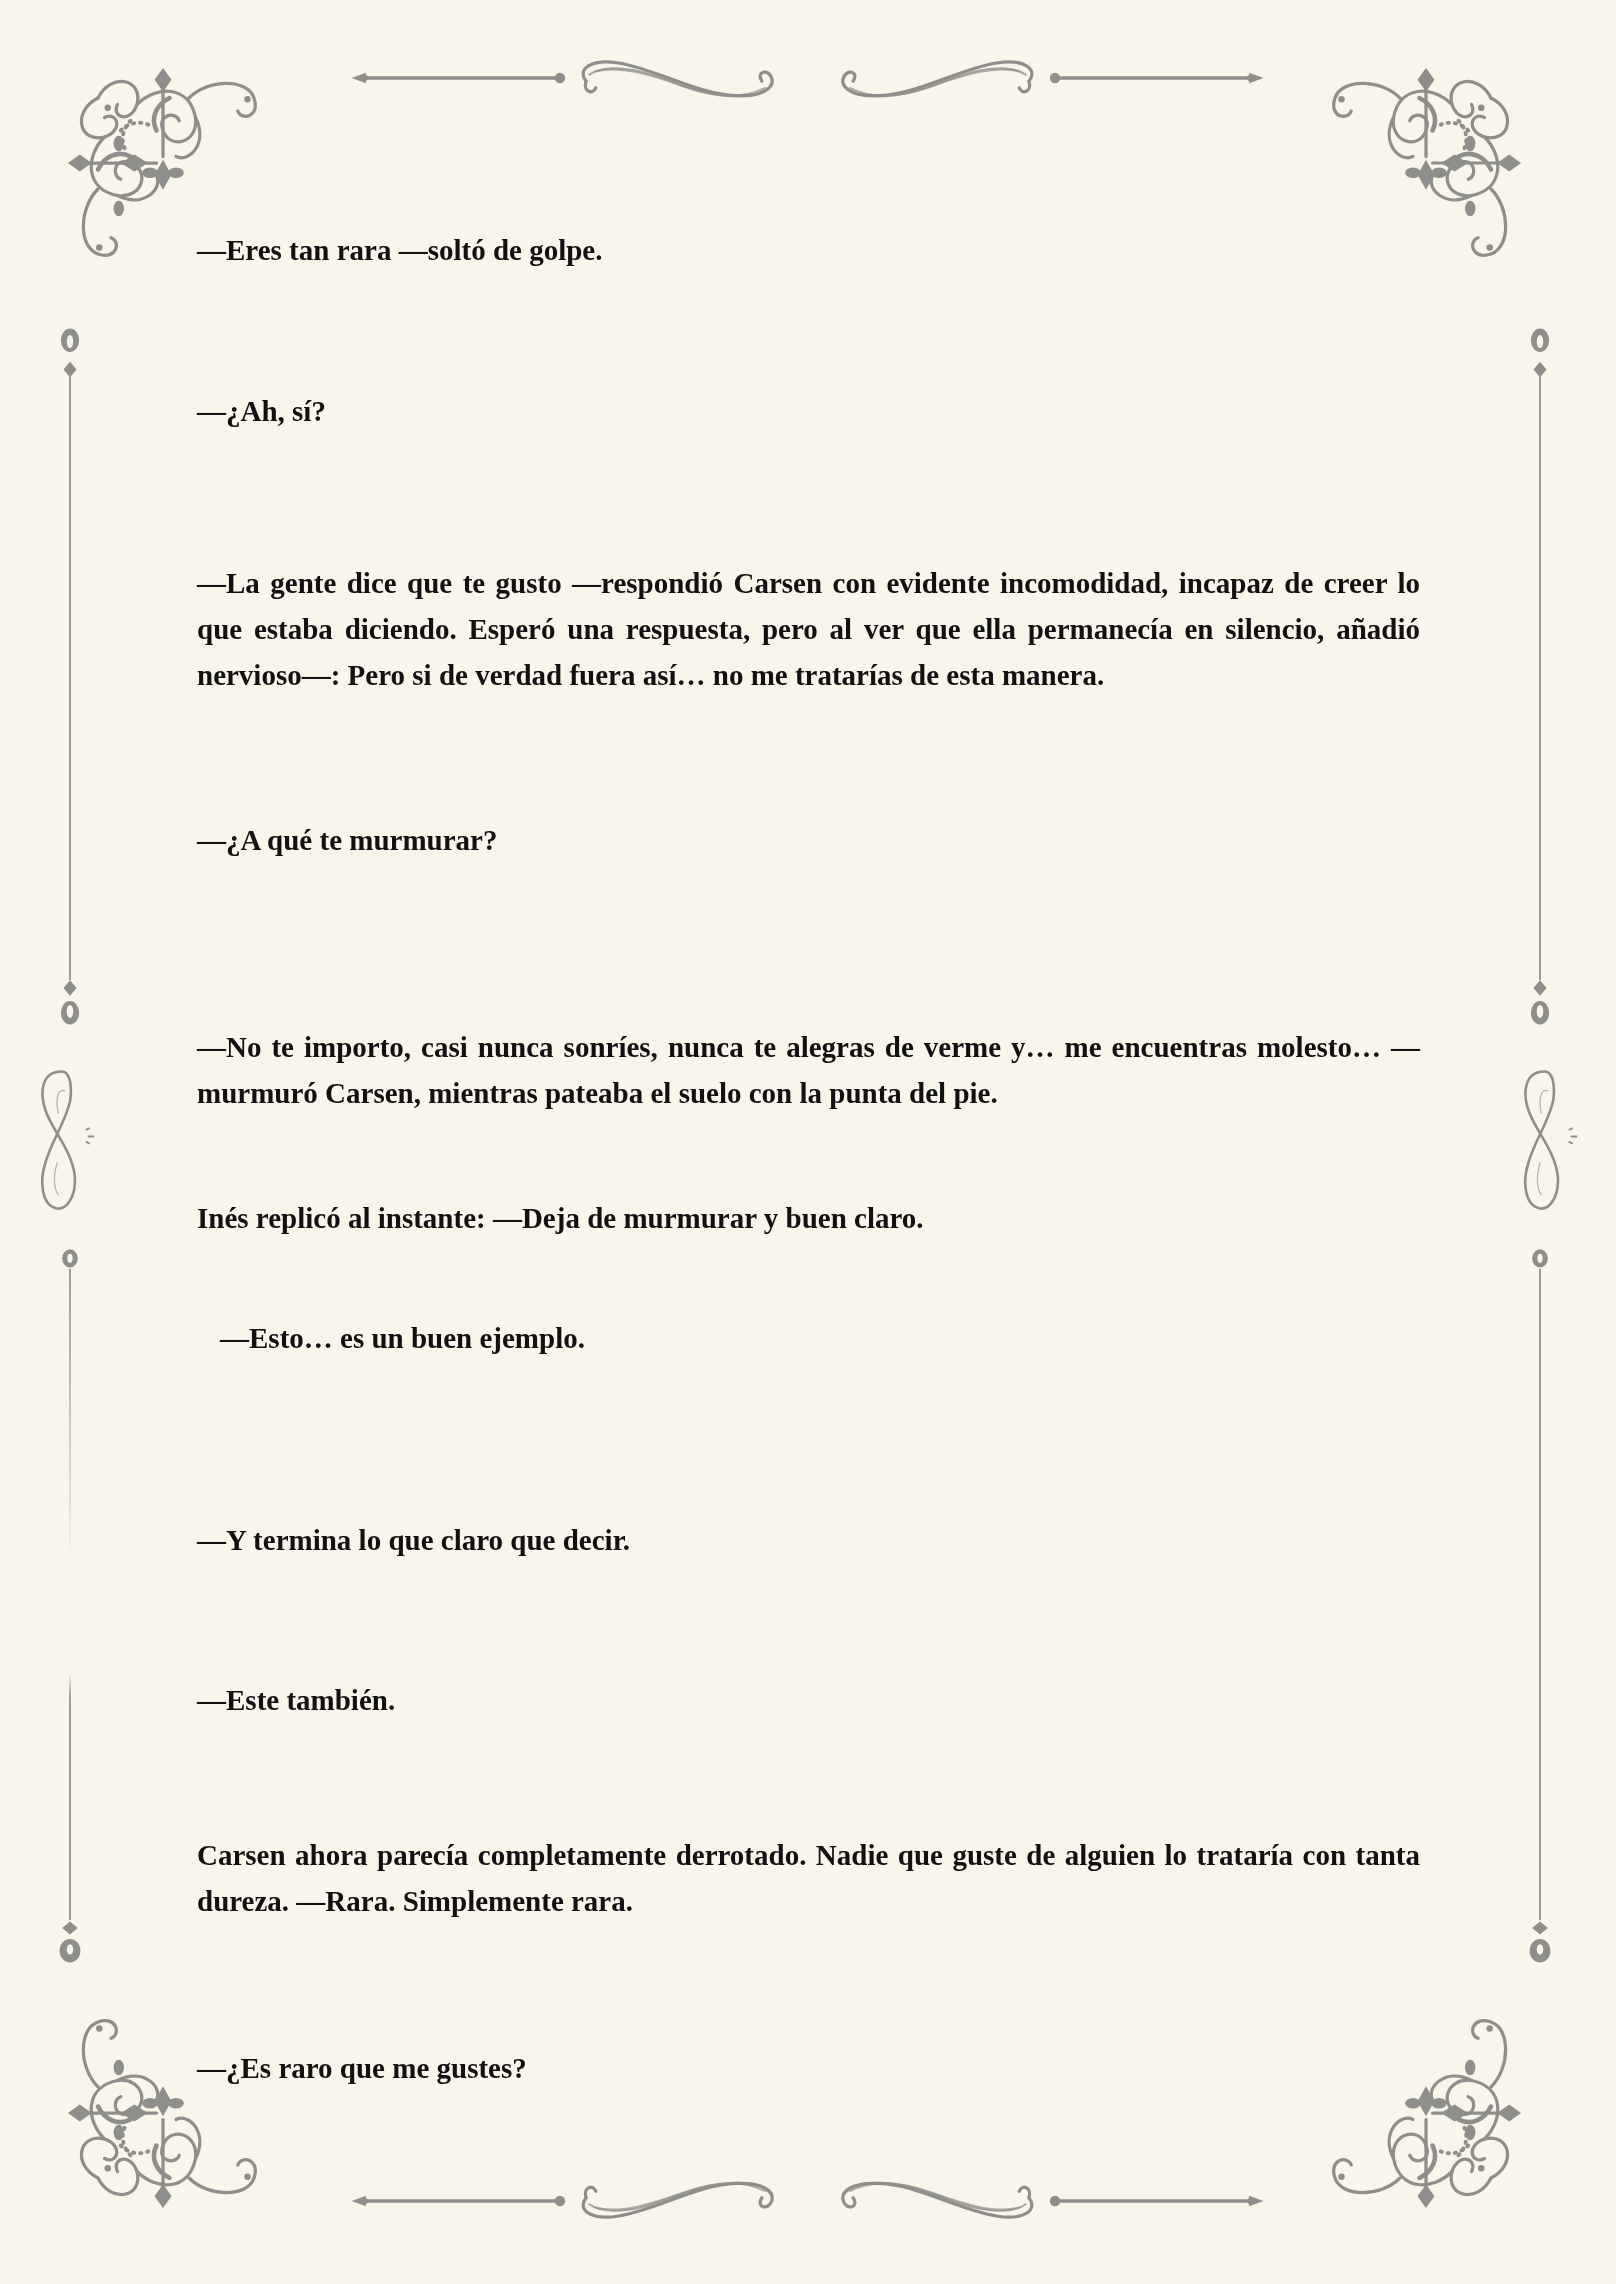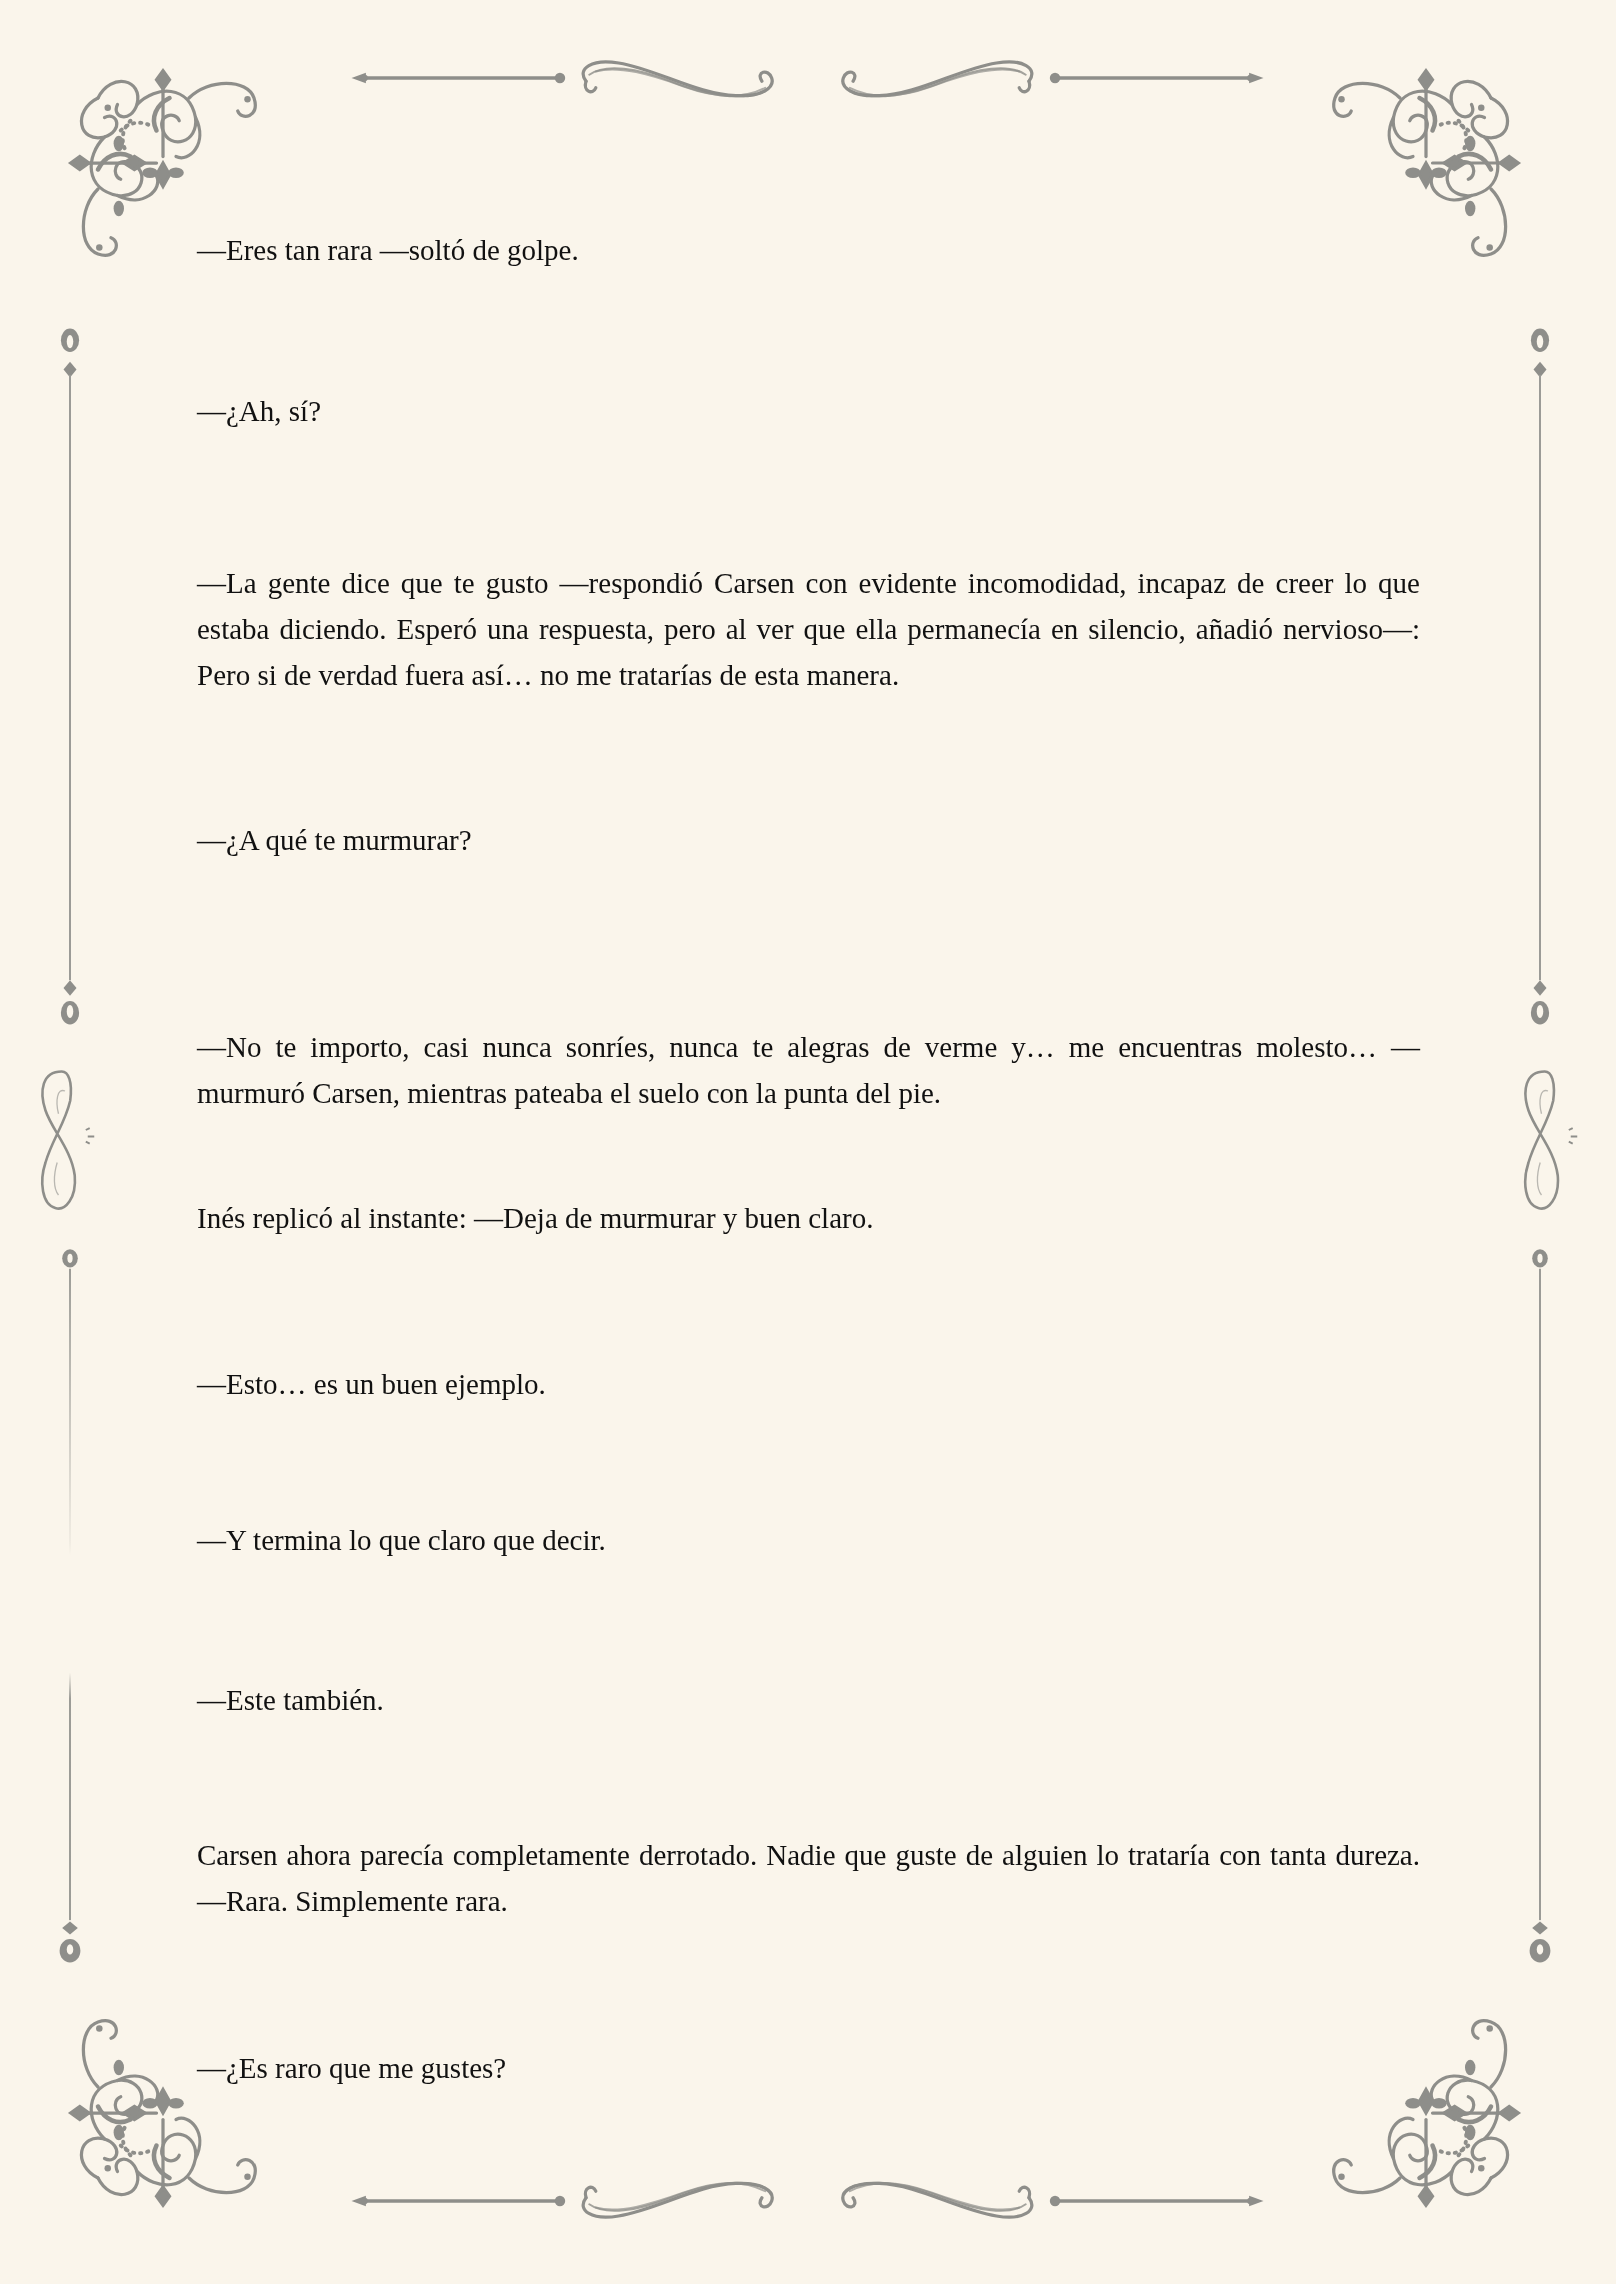--- a/index.html
+++ b/index.html
@@ -18,20 +18,21 @@
       top: 0;
     }
     .para {
       position: absolute;
       left: 0; width: 1223px;
       font-size: 29px;
       line-height: 46px;
       text-align: justify;
       text-align-last: left;
       margin: 0;
+      font-weight: bold;
     }
   </style>
 </head>
 <body>
 
 <svg width="0" height="0" style="position:absolute">
   <defs>
 
     <g id="corner-flourish" fill="none" stroke="#8E8E8A" stroke-width="5" stroke-linecap="round">
 
@@ -188,19 +189,19 @@
     </svg>
 </div>
 
 <div class="text-col">
   <p class="para" style="top:227px;">—Eres tan rara —soltó de golpe.</p>
   <p class="para" style="top:388px;">—¿Ah, sí?</p>
   <p class="para" style="top:560px;">—La gente dice que te gusto —respondió Carsen con evidente incomodidad, incapaz de creer lo que estaba diciendo. Esperó una respuesta, pero al ver que ella permanecía en silencio, añadió nervioso—: Pero si de verdad fuera así… no me tratarías de esta manera.</p>
   <p class="para" style="top:817px;">—¿A qué te murmurar?</p>
   <p class="para" style="top:1024px;">—No te importo, casi nunca sonríes, nunca te alegras de verme y… me encuentras molesto… —murmuró Carsen, mientras pateaba el suelo con la punta del pie.</p>
   <p class="para" style="top:1195px;">Inés replicó al instante: —Deja de murmurar y buen claro.</p>
-  <p class="para" style="top:1361px;">—Esto… es un buen ejemplo.</p>
+  <p class="para" style="top:1315px;margin-left:23px;">—Esto… es un buen ejemplo.</p>
   <p class="para" style="top:1517px;">—Y termina lo que claro que decir.</p>
   <p class="para" style="top:1677px;">—Este también.</p>
   <p class="para" style="top:1832px;">Carsen ahora parecía completamente derrotado. Nadie que guste de alguien lo trataría con tanta dureza. —Rara. Simplemente rara.</p>
   <p class="para" style="top:2035px;margin-top:10px;">—¿Es raro que me gustes?</p>
 </div>
 
 
 </body></html>

